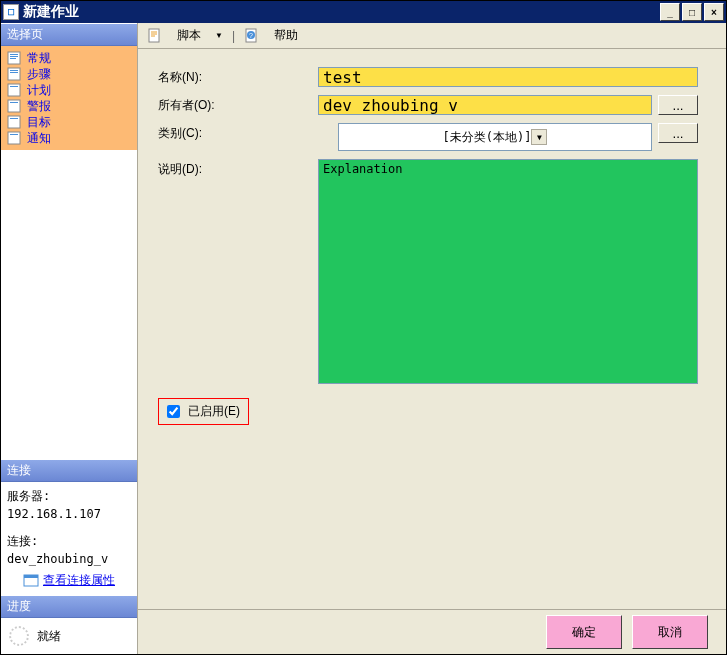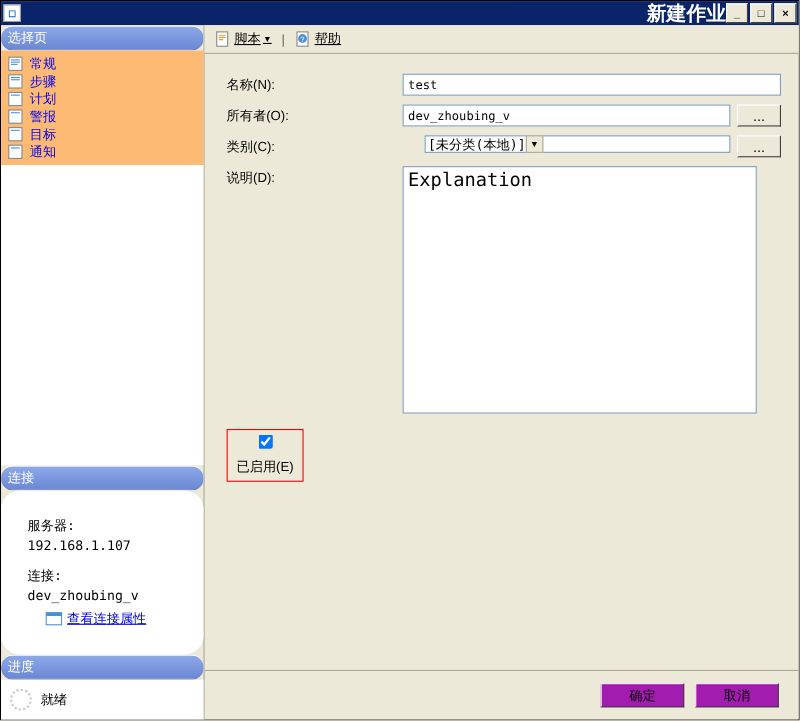--- a/index.html
+++ b/index.html
@@ -1,56 +1,56 @@
 <!DOCTYPE html>
 <html><head>
 <meta charset="utf-8">
 <style>
 * { box-sizing: border-box; margin: 0; padding: 0; }
 body { font-family: "Microsoft YaHei", SimSun, Tahoma, sans-serif; font-size: 12px; background: #fff; }
 .window { width: 727px; height: 655px; border: 1px solid #000; background: #ece9d8; display: flex; flex-direction: column; }
 .titlebar { height: 22px; background: linear-gradient(to bottom, #0a246a, #0a246a); display: flex; align-items: center; padding: 0 2px; color: #fff; font-weight: bold; }
 .titlebar .appicon { width: 16px; height: 16px; background: #fff; border: 1px solid #999; margin-right: 4px; display: inline-flex; align-items: center; justify-content: center; font-size: 8px; color: #0066cc; }
-.titlebar .title { flex: 1; font-size: 18px; text-align: right; }
+.titlebar .title { flex: 1; font-size: 14px; }
 .titlebar .winbtns { display: flex; gap: 2px; }
 .titlebar .winbtn { width: 20px; height: 18px; background: #ece9d8; border: 1px solid #fff; border-right-color: #404040; border-bottom-color: #404040; display: flex; align-items: center; justify-content: center; font-size: 10px; font-family: Arial; cursor: pointer; color: #000; font-weight: bold; }
 .body { flex: 1; display: flex; background: #ece9d8; }
 .leftpanel { width: 185px; display: flex; flex-direction: column; border-right: 1px solid #aca899; }
-.section-header { background: #7a96df; background: linear-gradient(to bottom, #8ea9e8, #6b87d4); color: #fff; padding: 2px 6px; font-size: 12px; border-top: 1px solid #fff; border-bottom: 1px solid #5a76c0; border-radius: 11px; }
+.section-header { background: #7a96df; background: linear-gradient(to bottom, #8ea9e8, #6b87d4); color: #fff; padding: 2px 6px; font-size: 12px; border-top: 1px solid #fff; border-bottom: 1px solid #5a76c0; }
 .section-body { background: #fdba74; padding: 4px; }
 .nav-item { display: flex; align-items: center; gap: 4px; padding: 1px 2px; cursor: pointer; height: 16px; }
 .nav-item.selected { }
 .nav-icon { width: 16px; height: 14px; display: inline-flex; align-items: center; justify-content: center; }
 .nav-icon svg { width: 16px; height: 14px; }
 .nav-label { color: #0000ee; }
-.connection-body { background: #fff; padding: 24px; font-size: 12px; border-radius: 17px; }
+.connection-body { background: #fff; padding: 6px; font-size: 12px; }
 .conn-line { margin-bottom: 2px; font-family: SimSun, monospace; }
 .conn-link { color: #0000ee; text-decoration: underline; cursor: pointer; display: flex; align-items: flex-start; gap: 4px; margin-top: 6px; margin-left: 16px; }
 .conn-link .icon { width: 16px; height: 16px; }
 .progress-body { background: #fff; padding: 8px; display: flex; align-items: center; gap: 8px; }
 .spinner { width: 20px; height: 20px; border: 2px dotted #ccc; border-radius: 50%; }
 .rightpanel { flex: 1; display: flex; flex-direction: column; }
 .toolbar { height: 26px; background: #ece9d8; border-bottom: 1px solid #aca899; display: flex; align-items: center; padding: 0 6px; gap: 4px; }
-.toolbar-item { display: flex; align-items: center; gap: 2px; cursor: pointer; padding: 1px 3px; text-decoration: underline; }
+.toolbar-item { display: flex; align-items: center; gap: 14px; cursor: pointer; padding: 1px 3px; }
 .toolbar-icon { width: 16px; height: 16px; display: inline-flex; align-items: center; justify-content: center; }
 .toolbar-sep { color: #666; padding: 0 2px; }
 .dropdown-arrow { font-size: 8px; color: #000; }
-.form-area { flex: 1; padding: 18px 16px 10px 20px; overflow: auto; }
+.form-area { flex: 1; padding: 18px 28px 10px 20px; overflow: auto; }
 .form-row { display: flex; align-items: flex-start; margin-bottom: 8px; }
 .form-label { width: 160px; padding-top: 2px; }
 .form-field { flex: 1; display: flex; gap: 6px; }
-.text-input { flex: 1; height: 20px; background: #ffffff; border: 1px solid #7f9db9; padding: 1px 4px; font-family: SimSun, monospace; font-size: 11px; }
-.select-input { flex: 1; height: 16px; background: #fff; border: 1px solid #7f9db9; padding: 0 2px; font-family: SimSun, monospace; font-size: 12px; display: flex; align-items: center; justify-content: flex-start; cursor: pointer; margin-left: 20px; }
+.text-input { flex: 1; height: 20px; background: #fde047; border: 1px solid #7f9db9; padding: 1px 4px; font-family: SimSun, monospace; font-size: 16px; }
+.select-input { flex: 1; height: 28px; background: #fff; border: 1px solid #7f9db9; padding: 0 2px; font-family: SimSun, monospace; font-size: 12px; display: flex; align-items: center; justify-content: center; cursor: pointer; margin-left: 20px; }
 .select-arrow { width: 16px; height: 16px; background: #ece9d8; border: 1px solid #aca899; display: flex; align-items: center; justify-content: center; font-size: 8px; }
 .ellipsis-btn { width: 40px; height: 20px; background: #ece9d8; border: 1px solid #fff; border-right-color: #404040; border-bottom-color: #404040; cursor: pointer; display: flex; align-items: center; justify-content: center; }
-.textarea { width: 322px; height: 225px; background: #ffffff; border: 1px solid #7f9db9; padding: 2px 4px; font-family: SimSun, monospace; font-size: 17px; resize: none; }
-.checkbox-row { display: flex; align-items: center; gap: 8px; padding: 4px 8px; border: 1px solid #ff0000; width: fit-content; margin-top: 14px; flex-direction: column; }
+.textarea { width: 380px; height: 225px; background: #22c55e; border: 1px solid #7f9db9; padding: 2px 4px; font-family: SimSun, monospace; font-size: 12px; resize: none; }
+.checkbox-row { display: flex; align-items: center; gap: 8px; padding: 4px 8px; border: 1px solid #ff0000; width: fit-content; margin-top: 14px; }
 .checkbox { width: 13px; height: 13px; }
 .button-bar { height: 45px; border-top: 1px solid #aca899; display: flex; justify-content: flex-end; align-items: center; padding: 0 18px; gap: 10px; }
-.btn { width: 76px; height: 22px; background: #a21caf; border: 1px solid #fff; border-right-color: #404040; border-bottom-color: #404040; cursor: pointer; font-size: 12px; }
+.btn { width: 76px; height: 34px; background: #f9a8d4; border: 1px solid #fff; border-right-color: #404040; border-bottom-color: #404040; cursor: pointer; font-size: 12px; }
 .flexfill { flex: 1; background: #fff; }
 </style>
 </head>
 <body>
 
 <div class="window">
   <div class="titlebar">
     <span class="appicon">☐</span>
     <span class="title">新建作业</span>
     <div class="winbtns">

